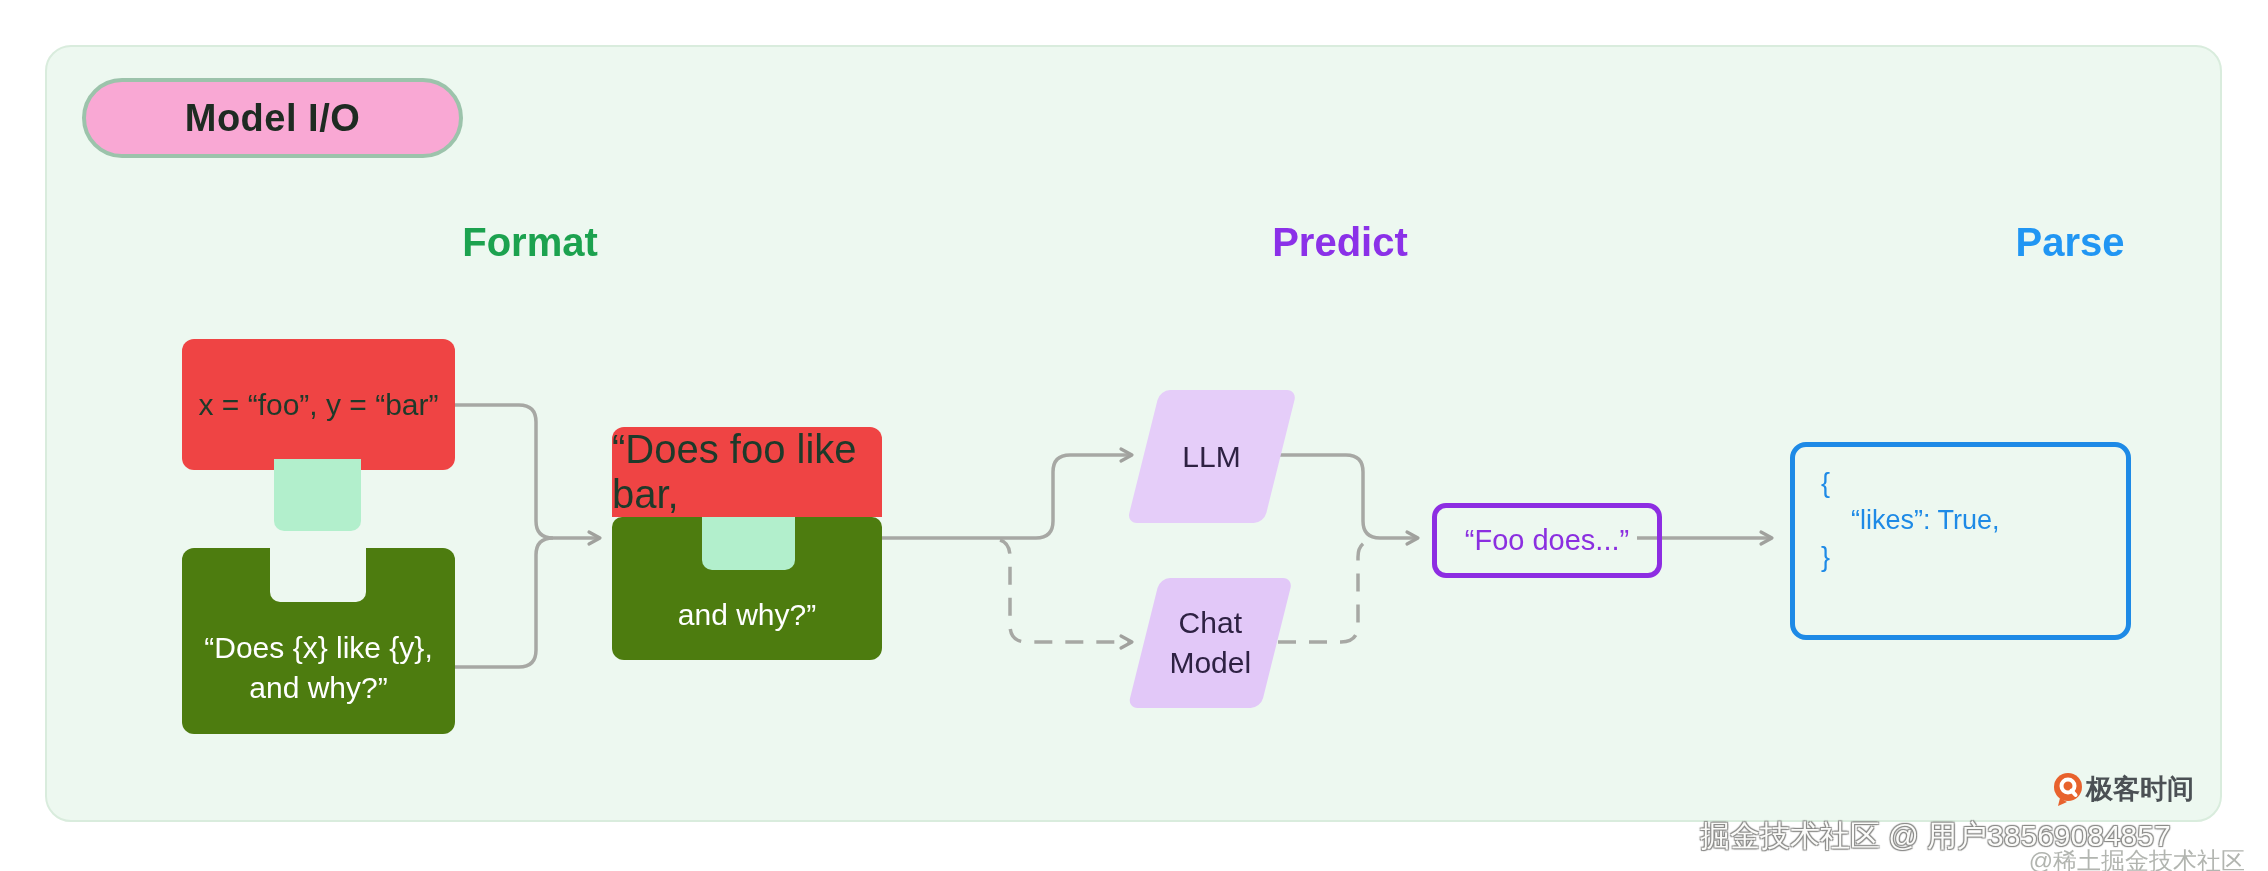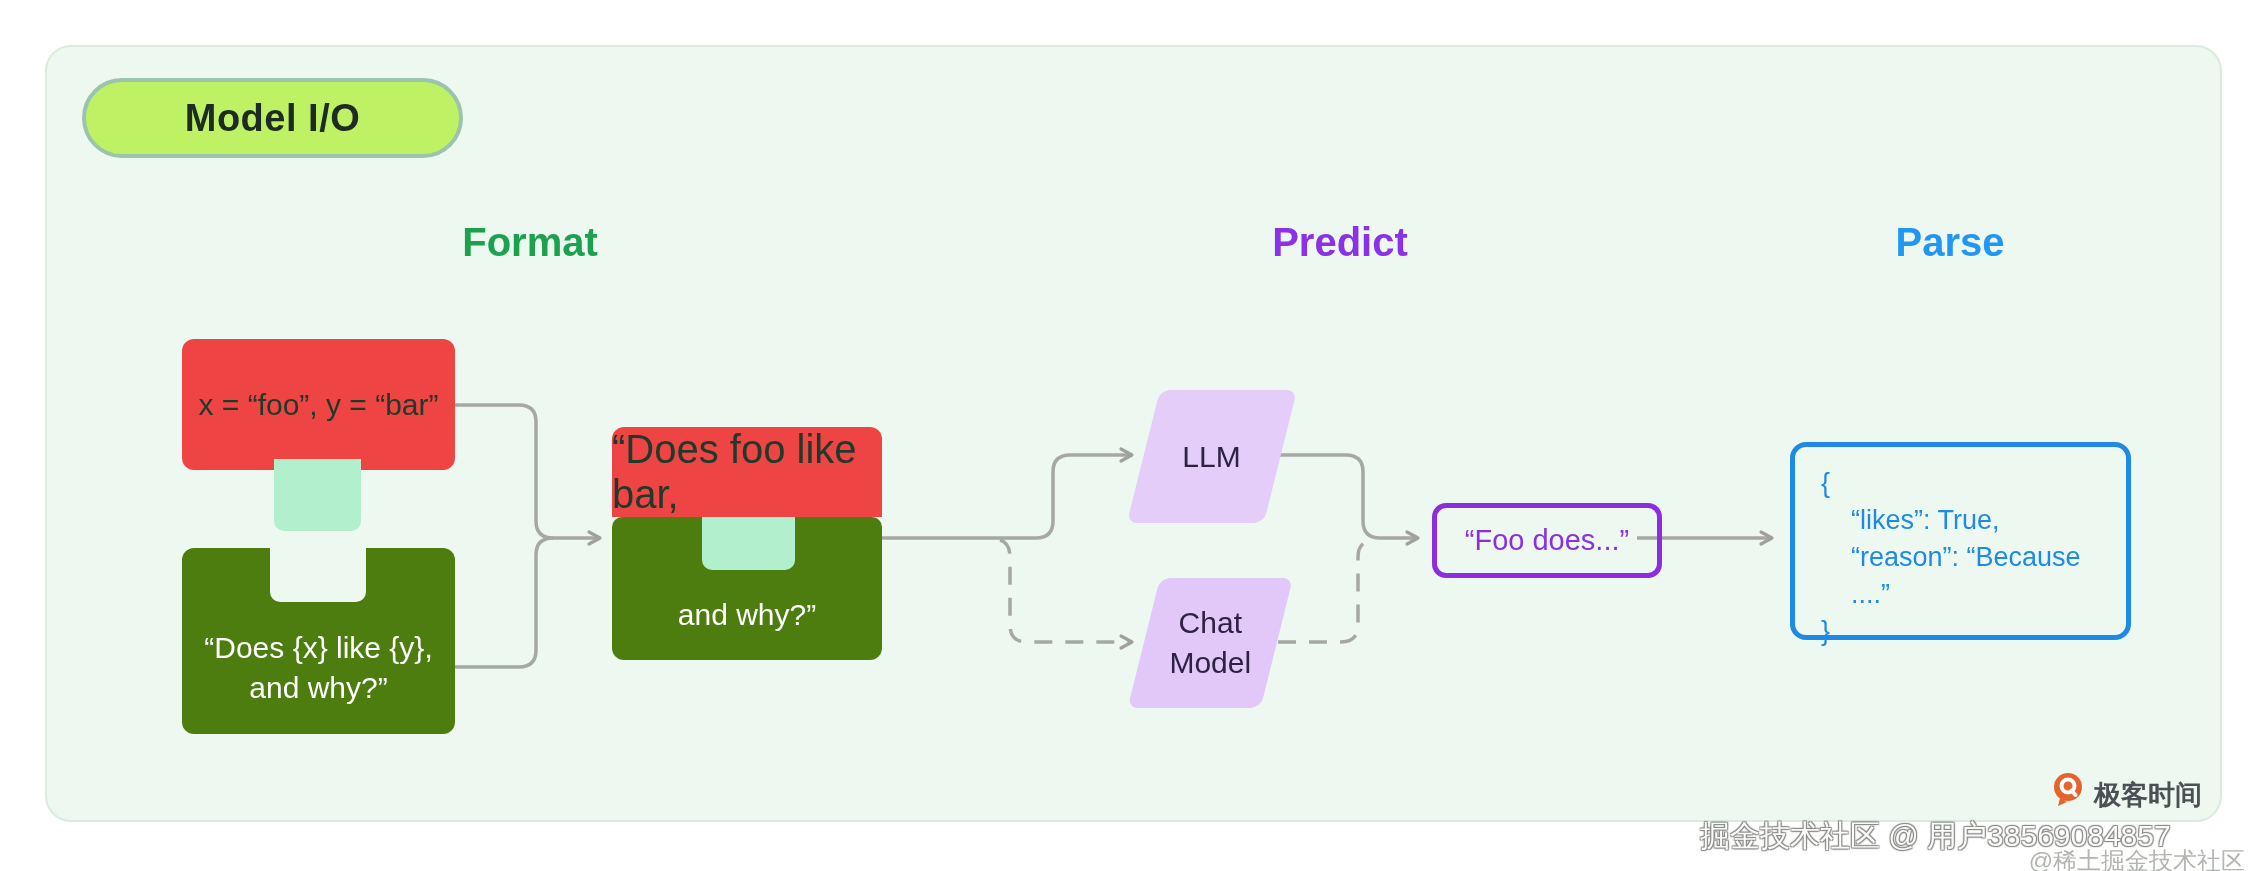--- a/index.html
+++ b/index.html
@@ -9,29 +9,29 @@
     width: 2268px; height: 871px; position: relative; overflow: hidden;
   }
   .board {
     position: absolute; left: 45px; top: 45px; width: 2177px; height: 777px;
     background: #edf8f0; border: 2px solid #d9ecdd; border-radius: 26px;
   }
   .wires { position: absolute; left: 0; top: 0; width: 2268px; height: 871px; }
 
   .pill {
     position: absolute; left: 82px; top: 78px; width: 381px; height: 80px;
-    background: #bef264; border: 4px solid #9cc3ab; border-radius: 42px;
+    background: #f9a8d4; border: 4px solid #9cc3ab; border-radius: 42px;
     display: flex; align-items: center; justify-content: center;
     font-size: 38px; font-weight: 800; color: #1e2b22; letter-spacing: 0.5px;
   }
   .hdr { position: absolute; top: 220px; width: 260px; text-align: center;
          font-size: 40px; font-weight: 700; }
   .hdr-format  { left: 400px; color: #1ca24f; }
   .hdr-predict { left: 1210px; color: #8b31e8; }
-  .hdr-parse   { left: 1820px; color: #2196f3; }
+  .hdr-parse   { left: 1940px; color: #2196f3; }
 
   .node { position: absolute; }
   .box-light { background: #ef4444; }
   .box-dark  { background: #4d7c0f; }
 
   
   .values-box { left: 182px; top: 339px; width: 273px; height: 131px;
     border-radius: 12px; display: flex; align-items: center; justify-content: center; }
   .values-box .txt { font-size: 30px; color: #1d3a2a; }
   .values-tab { position: absolute; left: 92px; top: 120px; width: 87px; height: 72px;
@@ -72,21 +72,21 @@
     color: #8b2fe0; font-size: 29px; font-weight: 500; }
 
   .json-box { left: 1790px; top: 442px; width: 341px; height: 198px;
     border: 5px solid #1e8ae6; border-radius: 16px;
     color: #1e8ae6; font-size: 27px; line-height: 37px;
     padding: 18px 0 0 26px; }
   .json-box .indent { padding-left: 30px; }
 
   
   .brand { position: absolute; left: 2050px; top: 771px; display: flex;
-    align-items: flex-end; gap: 8px; }
+    align-items: flex-start; }
   .brand .brand-label { font-size: 27px; font-weight: 700; color: #4b5054; }
   .wm1 { position: absolute; left: 1700px; top: 816px; width: 545px;
     font-size: 30px; color: #fbfbf9;
     text-shadow: 1px 1px 1px #8a8a88, -1px -1px 1px #8a8a88,
                  1px -1px 1px #8a8a88, -1px 1px 1px #8a8a88; }
   .wm2 { position: absolute; left: 1900px; top: 845px; width: 345px;
     text-align: right; font-size: 24px; color: #b2b5b0; }
 </style>
 </head>
 <body>
@@ -139,21 +139,20 @@
   <div class="inner">LLM</div>
 </div>
 <div class="node para para-chat">
   <div class="inner">Chat Model</div>
 </div>
 <div class="node foo-box">“Foo does...”</div>
 
 <div class="node json-box">
   <div>{</div>
   <div class="indent">“likes”: True,</div>
-  <div class="indent">“reason”: “Because ....”</div>
   <div>}</div>
 </div>
 
 <div class="brand">
   <svg width="36" height="42" viewBox="0 0 36 42">
     <circle cx="18" cy="16" r="14" fill="#e8622d"></circle>
     <path d="M10,27 L17,31 L8,35 Z" fill="#e8622d"></path>
     <circle cx="18" cy="15" r="6.5" fill="none" stroke="#ffffff" stroke-width="4"></circle>
     <line x1="21.5" y1="19.5" x2="25.5" y2="24" stroke="#ffffff" stroke-width="4" stroke-linecap="round"></line>
   </svg>

